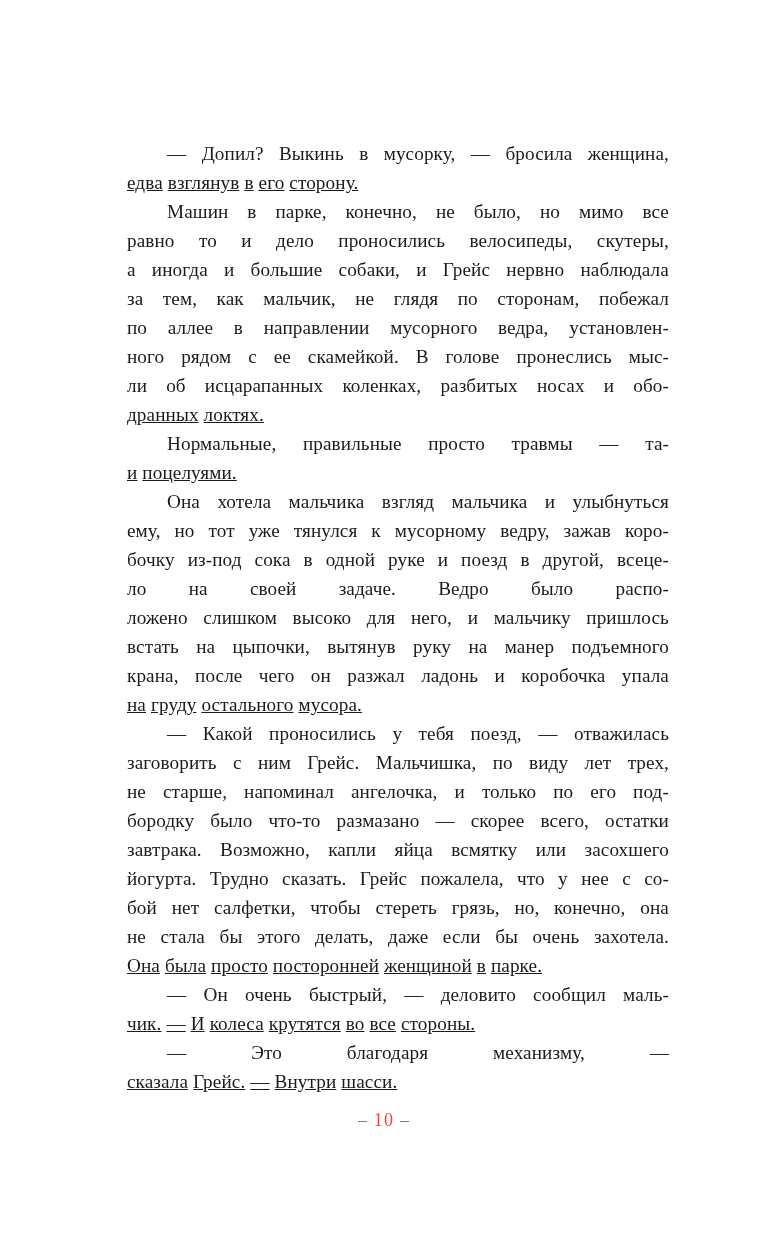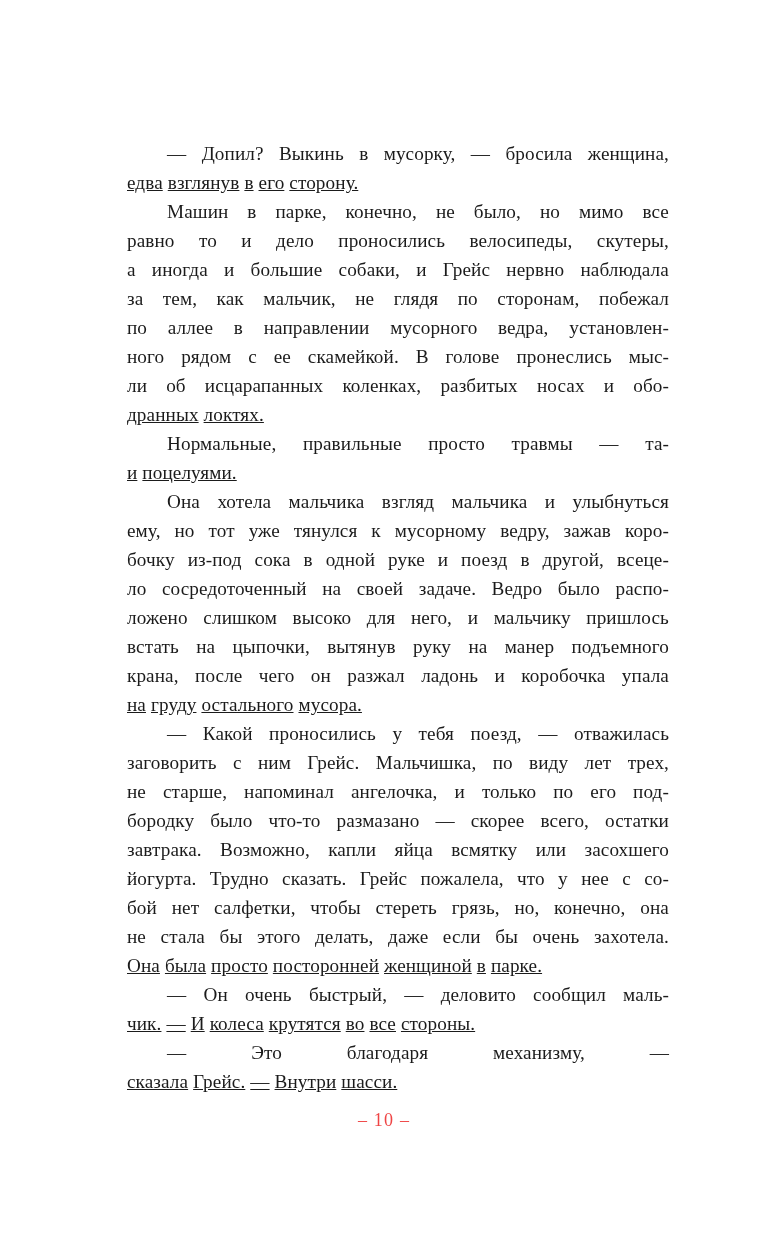--- a/index.html
+++ b/index.html
@@ -106,21 +106,21 @@
         <div class="line last"><span class="w">дранных</span><span class="w">локтях.</span></div>
       </div>
       <div class="para">
         <div class="line just indent"><span class="w">Нормальные,</span><span class="w">правильные</span><span class="w">просто</span><span class="w">травмы</span><span class="w">—</span><span class="w">та-</span></div>
         <div class="line last"><span class="w">и</span><span class="w">поцелуями.</span></div>
       </div>
       <div class="para">
         <div class="line just indent"><span class="w">Она</span><span class="w">хотела</span><span class="w">мальчика</span><span class="w">взгляд</span><span class="w">мальчика</span><span class="w">и</span><span class="w">улыбнуться</span></div>
         <div class="line just"><span class="w">ему,</span><span class="w">но</span><span class="w">тот</span><span class="w">уже</span><span class="w">тянулся</span><span class="w">к</span><span class="w">мусорному</span><span class="w">ведру,</span><span class="w">зажав</span><span class="w">коро-</span></div>
         <div class="line just"><span class="w">бочку</span><span class="w">из-под</span><span class="w">сока</span><span class="w">в</span><span class="w">одной</span><span class="w">руке</span><span class="w">и</span><span class="w">поезд</span><span class="w">в</span><span class="w">другой,</span><span class="w">всеце-</span></div>
-        <div class="line just"><span class="w">ло</span><span class="w">сосредоточенный</span><span class="w">на</span><span class="w">своей</span><span class="w">задаче.</span><span class="w">Ведро</span><span class="w">было</span><span class="w">распо-</span></div>
+        <div class="line just"><span class="w">ло</span><span class="w">на</span><span class="w">своей</span><span class="w">задаче.</span><span class="w">Ведро</span><span class="w">было</span><span class="w">распо-</span></div>
         <div class="line just"><span class="w">ложено</span><span class="w">слишком</span><span class="w">высоко</span><span class="w">для</span><span class="w">него,</span><span class="w">и</span><span class="w">мальчику</span><span class="w">пришлось</span></div>
         <div class="line just"><span class="w">встать</span><span class="w">на</span><span class="w">цыпочки,</span><span class="w">вытянув</span><span class="w">руку</span><span class="w">на</span><span class="w">манер</span><span class="w">подъемного</span></div>
         <div class="line just"><span class="w">крана,</span><span class="w">после</span><span class="w">чего</span><span class="w">он</span><span class="w">разжал</span><span class="w">ладонь</span><span class="w">и</span><span class="w">коробочка</span><span class="w">упала</span></div>
         <div class="line last"><span class="w">на</span><span class="w">груду</span><span class="w">остального</span><span class="w">мусора.</span></div>
       </div>
       <div class="para">
         <div class="line just indent"><span class="w">—</span><span class="w">Какой</span><span class="w">проносились</span><span class="w">у</span><span class="w">тебя</span><span class="w">поезд,</span><span class="w">—</span><span class="w">отважилась</span></div>
         <div class="line just"><span class="w">заговорить</span><span class="w">с</span><span class="w">ним</span><span class="w">Грейс.</span><span class="w">Мальчишка,</span><span class="w">по</span><span class="w">виду</span><span class="w">лет</span><span class="w">трех,</span></div>
         <div class="line just"><span class="w">не</span><span class="w">старше,</span><span class="w">напоминал</span><span class="w">ангелочка,</span><span class="w">и</span><span class="w">только</span><span class="w">по</span><span class="w">его</span><span class="w">под-</span></div>
         <div class="line just"><span class="w">бородку</span><span class="w">было</span><span class="w">что-то</span><span class="w">размазано</span><span class="w">—</span><span class="w">скорее</span><span class="w">всего,</span><span class="w">остатки</span></div>

